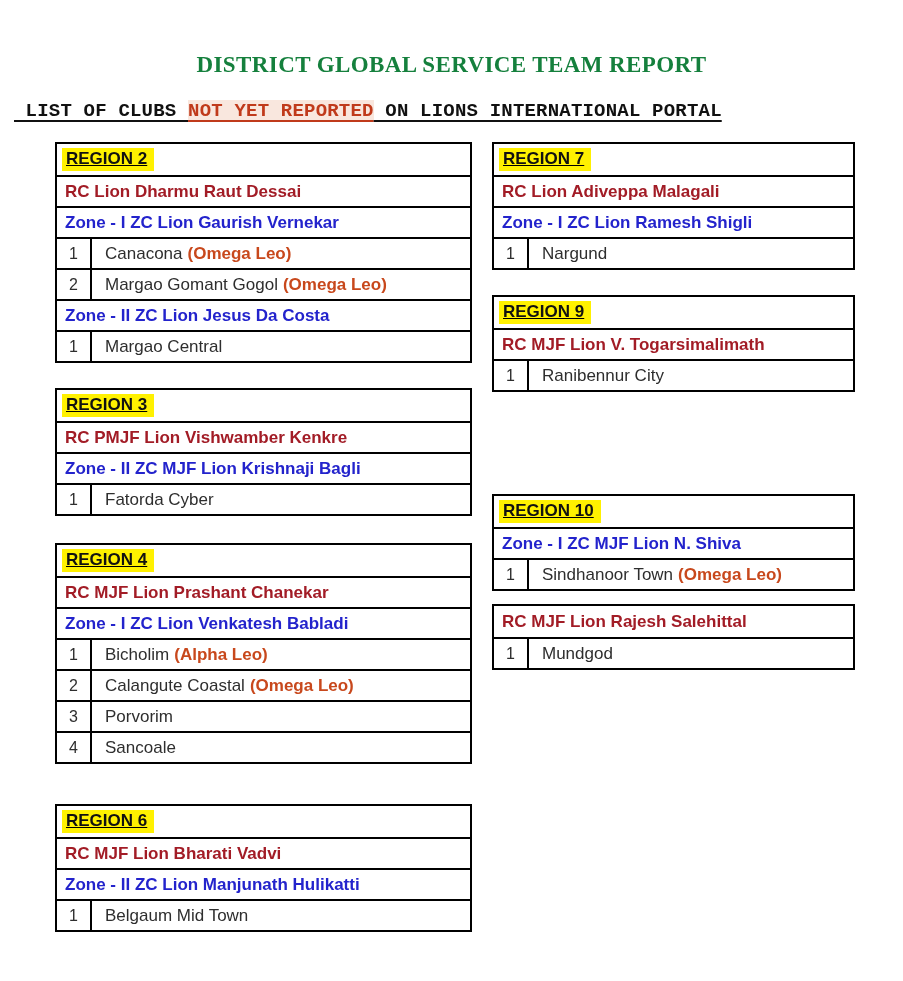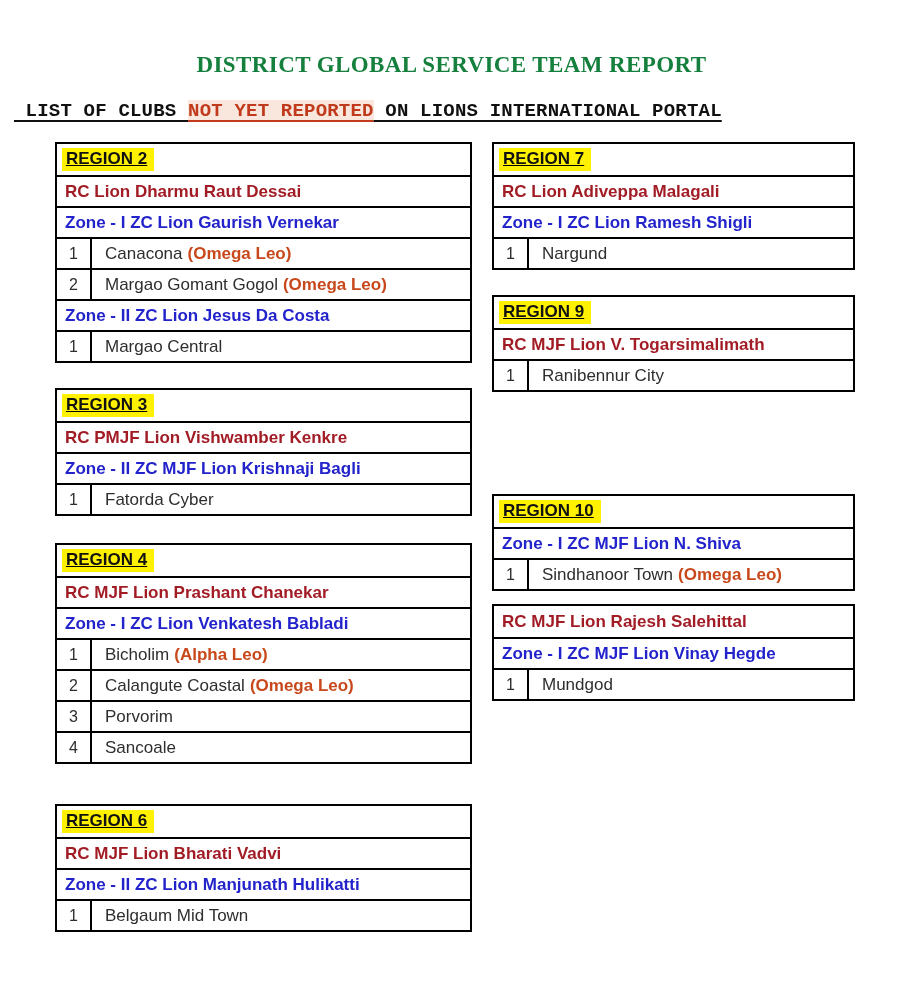--- a/index.html
+++ b/index.html
@@ -161,19 +161,18 @@
         <span class="region-label">REGION 10</span>
       </div>
       <div class="row zone-row">Zone - I ZC MJF Lion N. Shiva</div>
       <div class="row club-row">
         <div class="num-cell">1</div>
         <div class="name-cell"><span class="club-name">Sindhanoor Town</span><span class="leo-tag">(Omega Leo)</span></div>
       </div>
     </div>
     <div class="rtable" style="left: 492px; top: 604px; width: 363px;">
       <div class="row rc-row">RC MJF Lion Rajesh Salehittal</div>
-      <div class="row zone-row">Zone - I ZC MJF Lion Vinay Hegde</div>
       <div class="row club-row">
         <div class="num-cell">1</div>
         <div class="name-cell"><span class="club-name">Mundgod</span></div>
       </div>
     </div>
   </div>
 
 </body></html>

